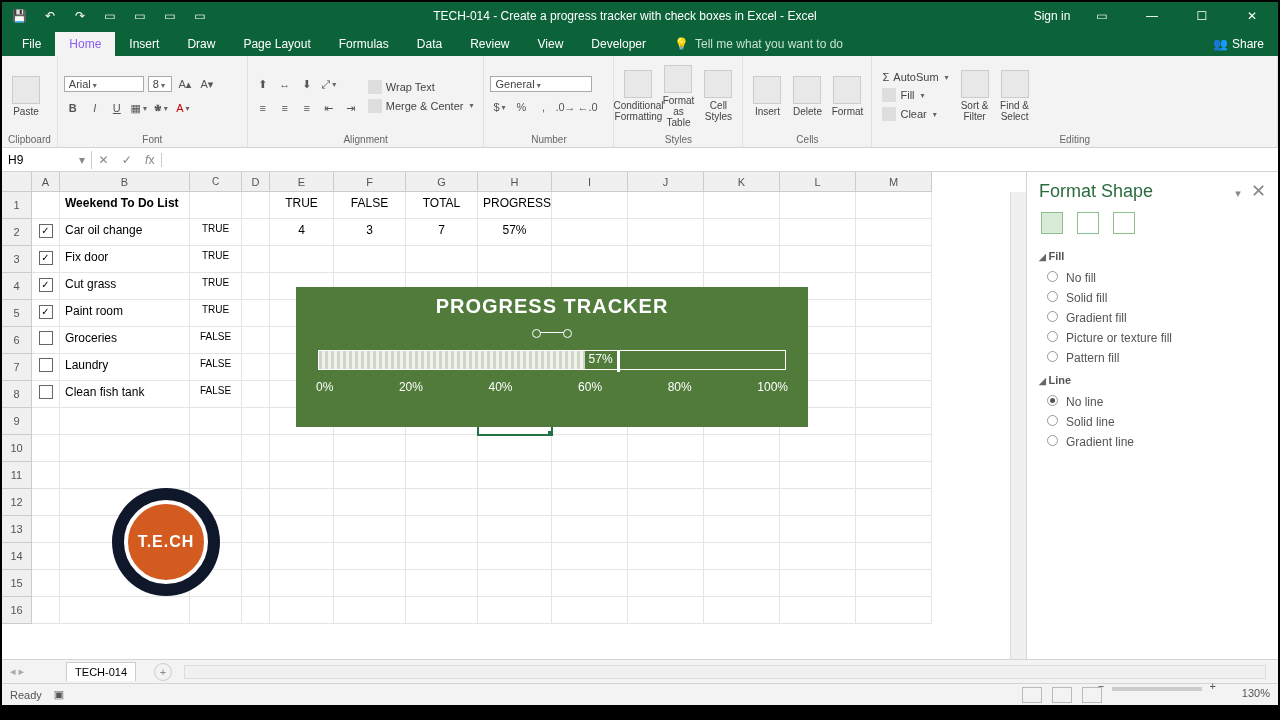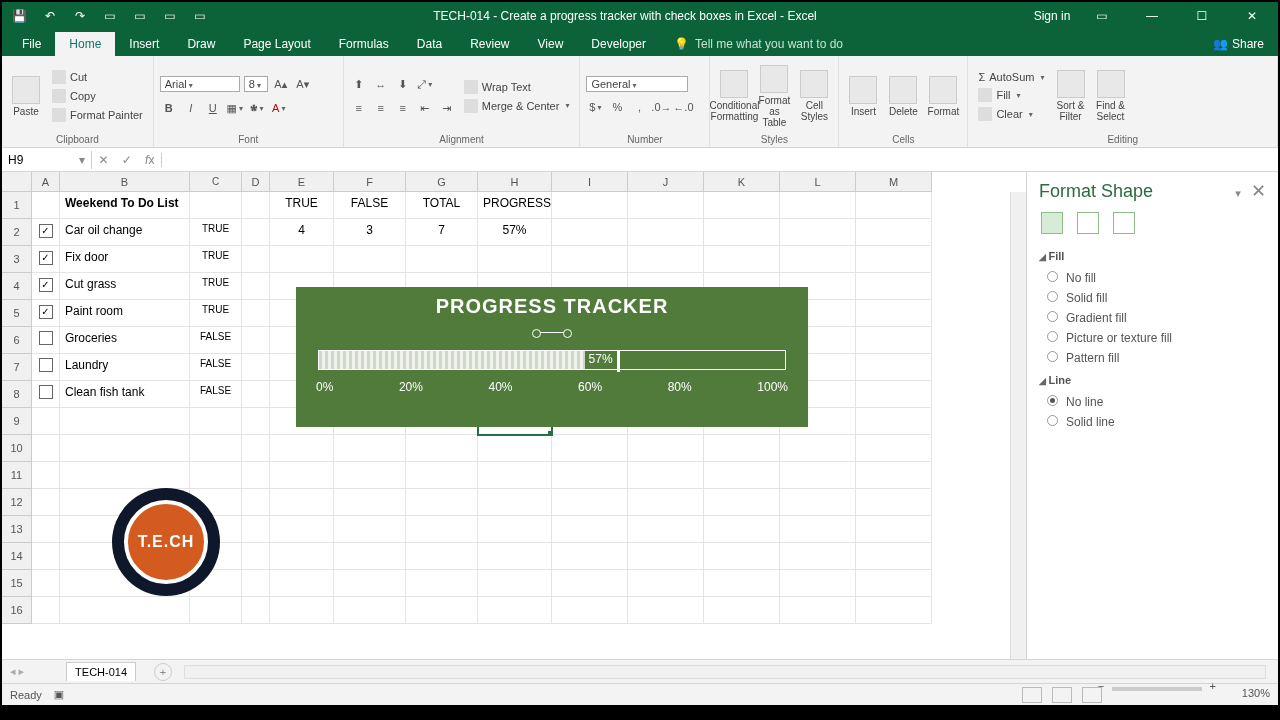--- a/index.html
+++ b/index.html
@@ -10,21 +10,21 @@
 .titlebar { height: 28px; background: #0c6339; display: flex; align-items: center; color: #fff; font-size: 12px; }
 .qat { display: flex; gap: 14px; padding: 0 10px; align-items: center; }
 .qat span { width: 16px; height: 16px; display: inline-flex; align-items: center; justify-content: center; }
 .title-text { flex: 1; text-align: center; }
 .winctrl { display: flex; gap: 10px; padding-right: 6px; align-items: center; }
 .winctrl span { width: 40px; text-align: center; }
 
 
 .tabs { height: 26px; background: #0c6339; display: flex; align-items: flex-end; padding-left: 6px; color: #fff; font-size: 12px; }
 .tab { padding: 5px 14px; cursor: pointer; }
-.tab.active { background: #f3f3f3; color: #0f766e; }
+.tab.active { background: #f3f3f3; color: #8b5cf6; }
 .tellme { padding: 5px 14px; color: #c8e0d2; display: flex; align-items: center; gap: 6px; }
 .share { margin-left: auto; padding: 5px 14px; display: flex; align-items: center; gap: 4px; }
 
 
 .ribbon { height: 92px; background: #f3f3f3; border-bottom: 1px solid #d4d4d4; display: flex; font-size: 11px; color: #444; }
 .group { border-right: 1px solid #e0e0e0; padding: 3px 6px 2px 6px; display: flex; flex-direction: column; }
 .group-body { flex: 1; display: flex; align-items: center; gap: 4px; }
 .group-label { text-align: center; font-size: 10px; color: #666; padding-top: 1px; }
 .bigbtn { width: 36px; display: flex; flex-direction: column; align-items: center; gap: 2px; font-size: 10px; text-align: center; line-height: 1.1; }
 .bigbtn-icon { width: 28px; height: 28px; background: #e8e8e8; border: 1px solid #ccc; }
@@ -163,34 +163,20 @@
       </div>
   </div>
 
   <div class="ribbon">
     <div class="group">
       <div class="group-body">
         <div class="bigbtn">
             <div class="bigbtn-icon"></div>
             <span>Paste</span>
           </div>
-        <div class="vstack">
-          <div class="smbtn">
-              <span class="smico"></span>
-              <span>Cut</span>
-            </div>
-          <div class="smbtn">
-              <span class="smico"></span>
-              <span>Copy</span>
-            </div>
-          <div class="smbtn">
-              <span class="smico"></span>
-              <span>Format Painter</span>
-            </div>
-        </div>
       </div>
       <div class="group-label">Clipboard</div>
     </div>
     <div class="group" style="min-width:190px">
       <div class="group-body">
           <div class="vstack" style="gap:6px">
         <div class="fontrow">
           <div class="fontbox fontname dd">Arial</div>
           <div class="fontbox fontsize dd">8</div>
           <span class="icobtn">A▴</span>
@@ -676,20 +662,24 @@
       <div class="section-head">Line</div>
       <div id="lineopts">
           <div class="radio-row">
             <span class="radio sel"></span>
             <span>No line</span>
           </div>
           <div class="radio-row">
             <span class="radio"></span>
             <span>Solid line</span>
           </div>
+          <div class="radio-row">
+            <span class="radio"></span>
+            <span>Gradient line</span>
+          </div>
         </div>
     </div>
   </div>
 
   <div class="sheettabs">
     <span style="padding:0 8px;color:#aaa">◂ ▸</span>
     <div class="sheettab">TECH-014</div>
     <div class="addsheet">+</div>
     <div class="hscroll"></div>
   </div>

